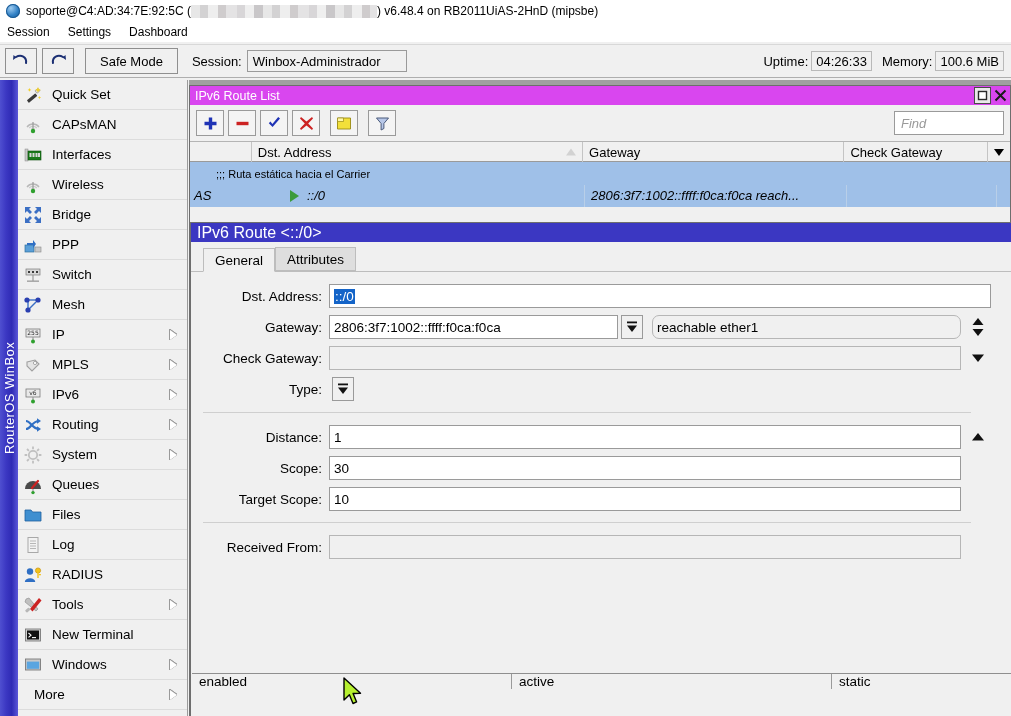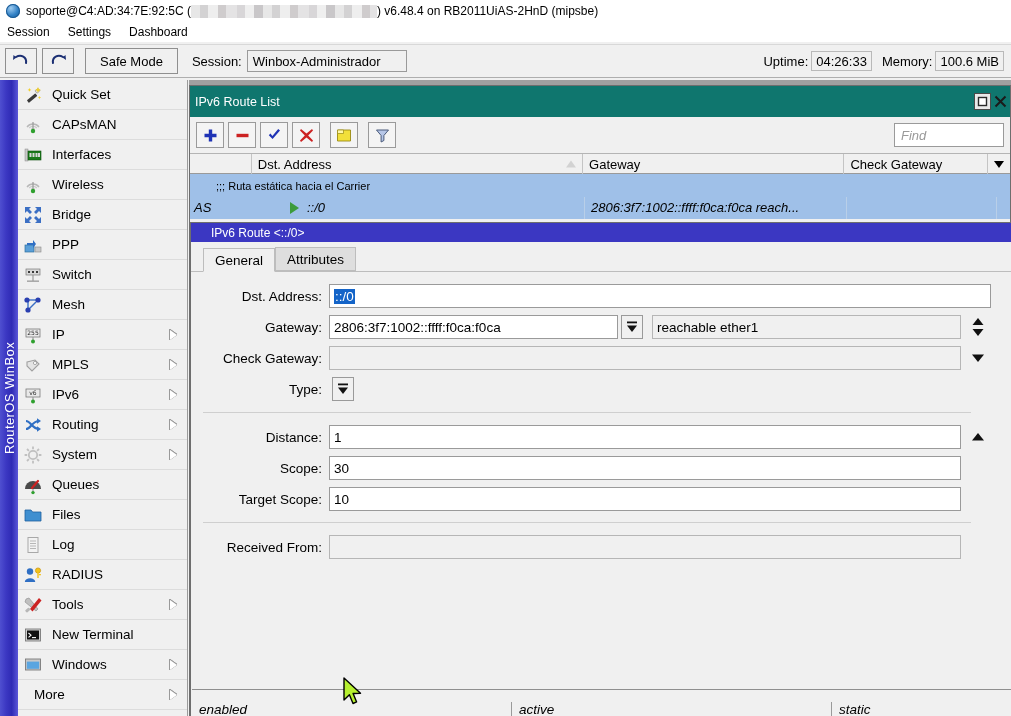--- a/index.html
+++ b/index.html
@@ -153,21 +153,21 @@
   }
 
   
   .rlwin {
     position: absolute; left: 0; top: 5px; width: 822px; height: 631px;
     background: #f0f0f0;
     border: 1px solid #6e6e6e;
     border-bottom: none;
   }
   .rlwin-title {
-    height: 31px; background: #0f766e;
+    height: 19px; background: #d946ef;
     display: flex; align-items: center;
     padding-left: 5px;
     font-size: 12.5px; color: #ffffff;
   }
   .rlwin-title .wbtns { margin-left: auto; display: flex; height: 17px; }
   .wbtn {
     width: 17px; height: 17px; margin-right: 1px;
     border: 1px solid #4a4a4a; background: #e9e9e9;
     display: flex; align-items: center; justify-content: center;
     cursor: pointer;
@@ -244,22 +244,22 @@
   .tcell.endcol { width: 14px; border-left: 1px solid #b9cfe8; }
 
   
   .dlg {
     position: absolute; left: 0; top: 136px; width: 822px; height: 495px;
     background: #f0f0f0;
     border: 1px solid #6e6e6e; border-bottom: none;
   }
   .dlg-title {
     height: 19px; background: #3b37c2;
-    display: flex; align-items: center; padding-left: 20px;
-    color: #ffffff; font-size: 12px;
+    display: flex; align-items: center; padding-left: 6px;
+    color: #ffffff; font-size: 16px;
   }
   .dlg-tabs {
     height: 30px; display: flex; align-items: flex-end;
     padding-left: 12px; background: #f0f0f0;
     border-bottom: 1px solid #bdbdbd;
   }
   .tab {
     height: 24px; padding: 0 11px;
     display: flex; align-items: center;
     font-size: 13.5px; cursor: pointer;
@@ -296,25 +296,24 @@
     width: 26px; height: 24px; margin-left: 4px;
     display: flex; flex-direction: column; align-items: center; justify-content: center;
     flex: 0 0 auto; cursor: pointer;
   }
   .sep {
     height: 1px; background: #cfcfcf; margin: 11px 20px 12px 6px;
   }
 
   
   .dlg-status {
-    position: absolute; left: 1px; bottom: 0; width: 820px; height: 28px;
-    display: flex; align-items: flex-end;
+    position: absolute; left: 1px; bottom: 0; width: 820px; height: 44px;
+    display: flex; align-items: flex-start;
     background: #f0f0f0;
     border-top: 1px solid #8f8f8f;
-    font-style: italic;
   }
   .stat {
     display: flex; align-items: center; padding-left: 7px;
     font-size: 13.5px; border-right: 1px solid #9a9a9a;
   }
   .stat.s1 { width: 320px; }
   .stat.s2 { width: 320px; }
   .stat.s3 { flex: 1 1 auto; border-right: none; }
 
   
@@ -736,21 +735,21 @@
 
           <div class="frow">
             <div class="flabel">Gateway:</div>
             <div class="fin" style="flex:0 0 289px">2806:3f7:1002::ffff:f0ca:f0ca</div>
             <div class="fbtn-dn">
               <svg width="12" height="14" viewBox="0 0 12 14">
                 <rect x="1" y="1.5" width="10" height="1.8" fill="#111"></rect>
                 <path d="M1 5.5 h10 L6 12 Z" fill="#111"></path>
               </svg>
             </div>
-            <div class="fin" style="flex:1 1 auto; margin-left:9px; background:#f0f0f0; border-color:#b6b6b6;">reachable ether1</div>
+            <div class="fin" style="flex:1 1 auto; margin-left:9px; background:#f0f0f0; border-color:#b6b6b6;border-radius:7px;">reachable ether1</div>
             <div class="spin-ud">
               <svg width="14" height="20" viewBox="0 0 14 20">
                 <path d="M7 1 L12.5 8 H1.5 Z" fill="#111"></path>
                 <path d="M7 19 L12.5 12 H1.5 Z" fill="#111"></path>
               </svg>
             </div>
           </div>
 
           <div class="frow">
             <div class="flabel">Check Gateway:</div>

